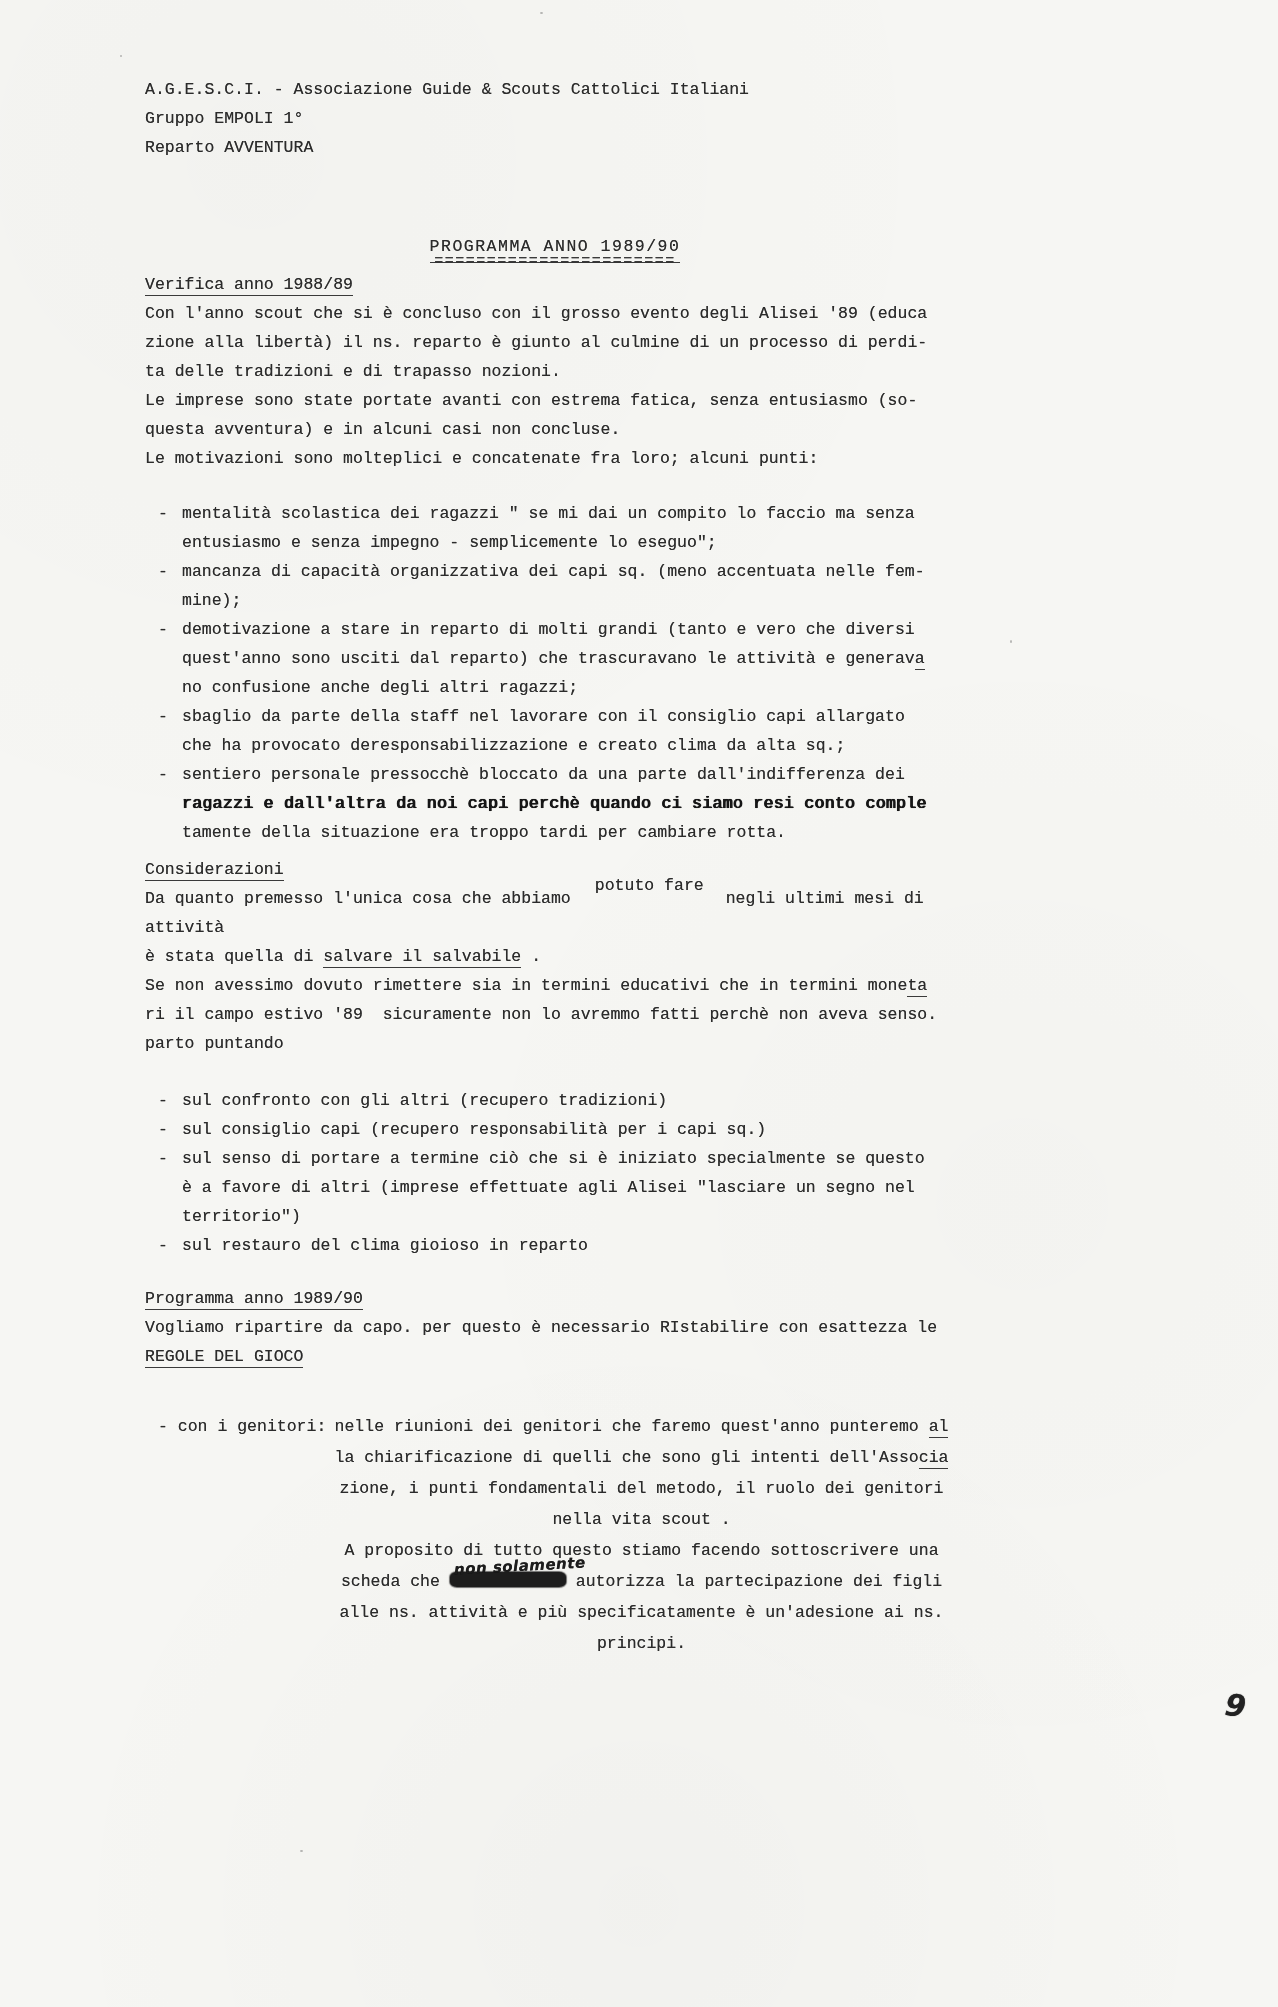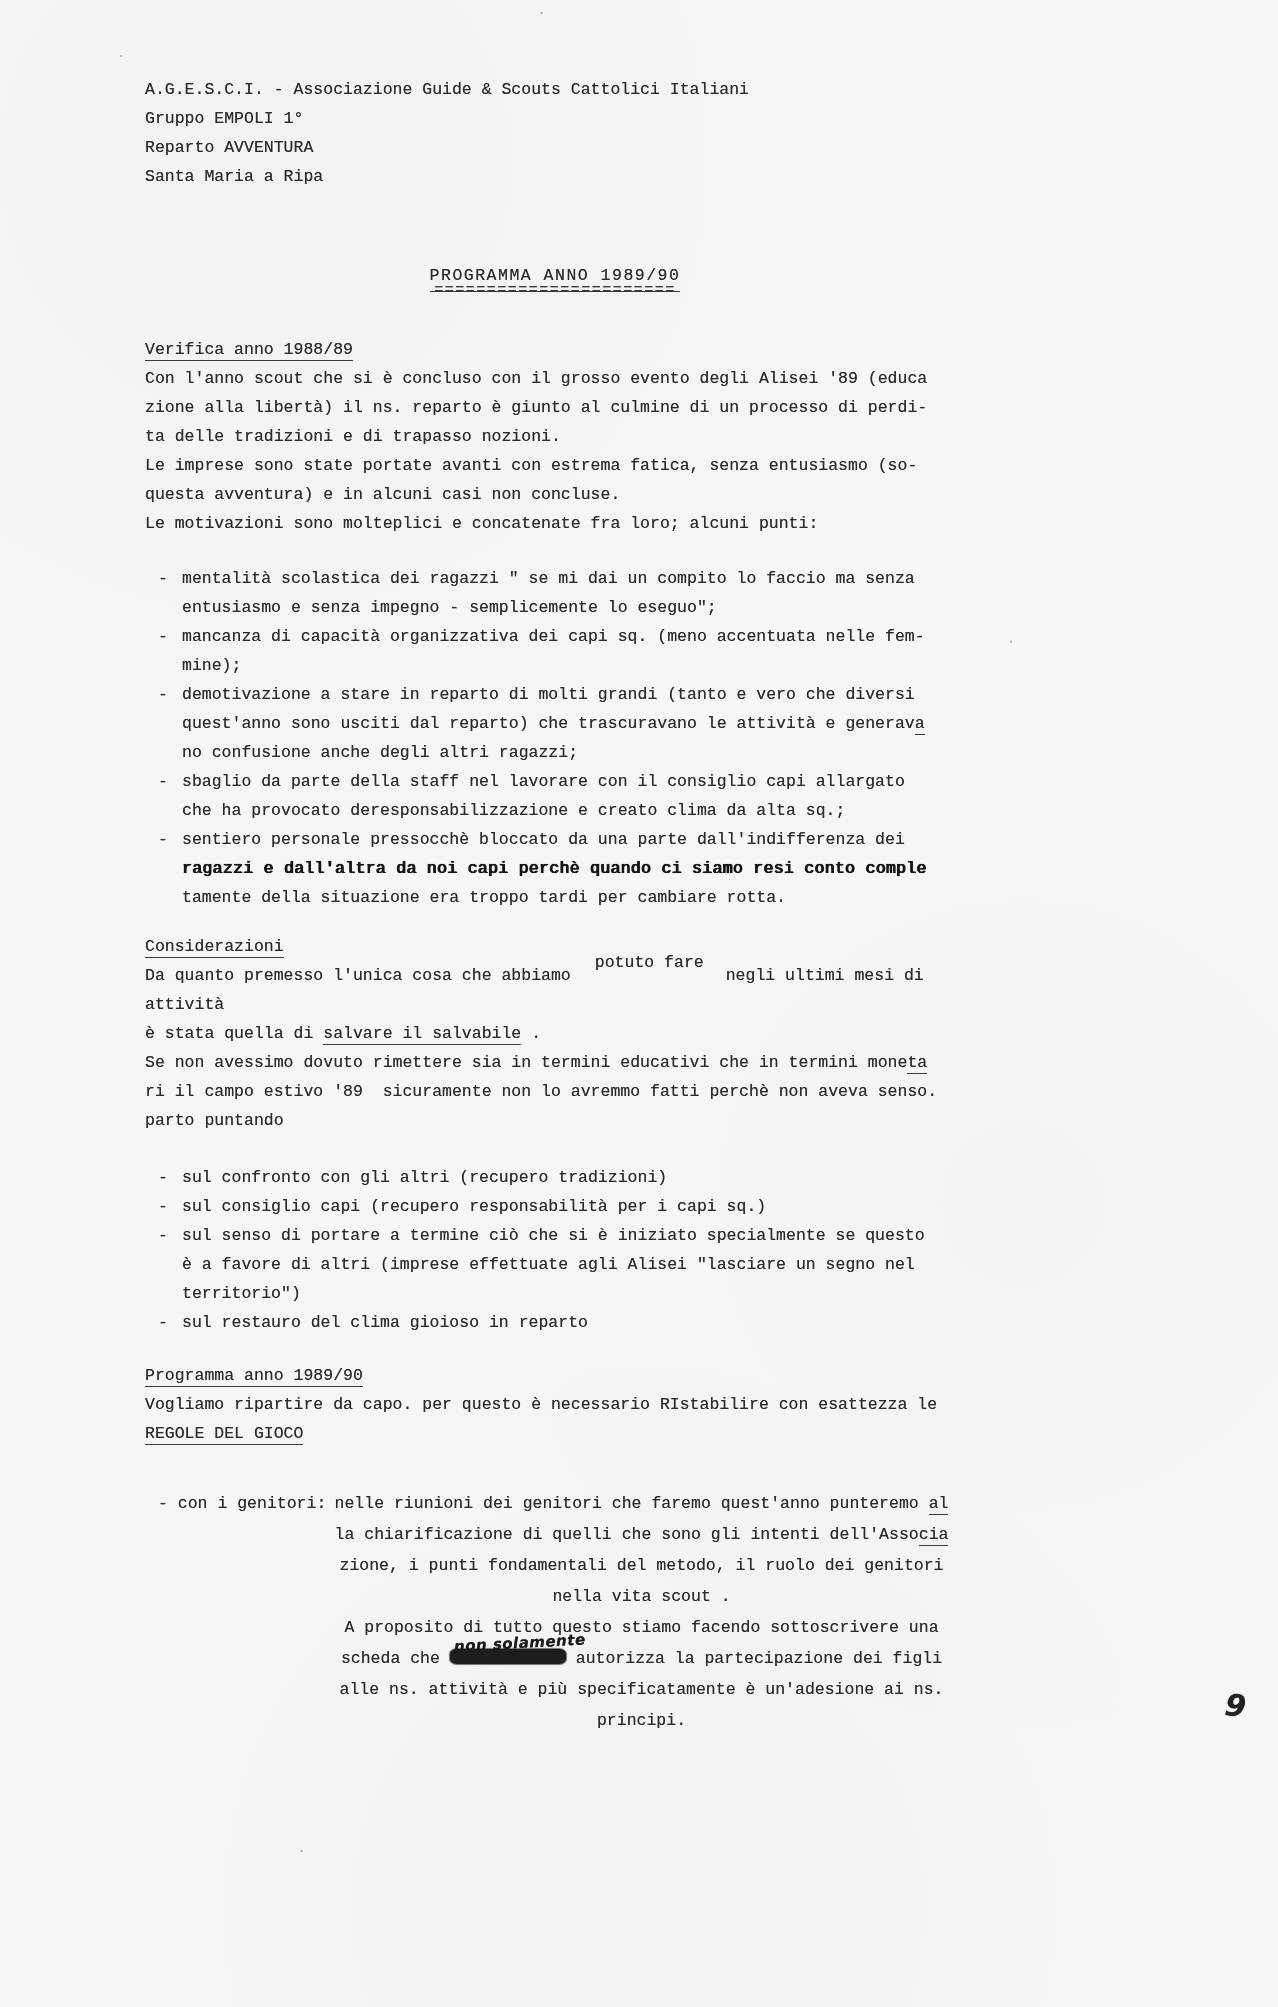--- a/index.html
+++ b/index.html
@@ -63,30 +63,29 @@
 </head>
 <body>
 
 <div class="page">
   <div class="content">
 
     <div>
       <div class="tline">A.G.E.S.C.I. - Associazione Guide &amp; Scouts Cattolici Italiani</div>
       <div class="tline">Gruppo EMPOLI 1°</div>
       <div class="tline">Reparto AVVENTURA</div>
-      <div class="tline">Santa Maria a Ripa</div>
     </div>
 
     <div class="title-wrap">
       <span class="title-text">PROGRAMMA ANNO 1989/90</span>
       <div class="title-rule">=======================</div>
     </div>
 
     <div id="blocks">
-        <div class="heading" style="margin-top: 36px;"><span class="hu">Verifica anno 1988/89</span></div>
+        <div class="heading" style=""><span class="hu">Verifica anno 1988/89</span></div>
         <div>
           <div class="tline">Con l'anno scout che si è concluso con il grosso evento degli Alisei '89 (educa</div>
           <div class="tline">zione alla libertà) il ns. reparto è giunto al culmine di un processo di perdi-</div>
           <div class="tline">ta delle tradizioni e di trapasso nozioni.</div>
           <div class="tline">Le imprese sono state portate avanti con estrema fatica, senza entusiasmo (so-</div>
           <div class="tline">questa avventura) e in alcuni casi non concluse.</div>
           <div class="tline">Le motivazioni sono molteplici e concatenate fra loro; alcuni punti:</div>
         </div>
         <div style="margin-top: 26px;">
           <div class="bullet">
@@ -110,21 +109,21 @@
             <div class="tline">sbaglio da parte della staff nel lavorare con il consiglio capi allargato</div>
             <div class="tline">che ha provocato deresponsabilizzazione e creato clima da alta sq.;</div>
           </div>
           <div class="bullet">
             <span class="dash">-</span>
             <div class="tline">sentiero personale pressocchè bloccato da una parte dall'indifferenza dei</div>
             <div class="tline"><span class="b">ragazzi e dall'altra da noi capi perchè quando ci siamo resi conto comple</span></div>
             <div class="tline">tamente della situazione era troppo tardi per cambiare rotta.</div>
           </div>
         </div>
-        <div class="heading" style="margin-top: 20px;"><span class="hu">Considerazioni</span></div>
+        <div class="heading" style="margin-top: 8px;"><span class="hu">Considerazioni</span></div>
         <div>
           <div class="tline">Da quanto premesso l'unica cosa che abbiamo<span class="ins">potuto fare</span>negli ultimi mesi di attività</div>
           <div class="tline">è stata quella di <span class="u">salvare il salvabile</span> .</div>
           <div class="tline">Se non avessimo dovuto rimettere sia in termini educativi che in termini mone<span class="u">ta</span></div>
           <div class="tline">ri il campo estivo '89  sicuramente non lo avremmo fatti perchè non aveva senso.</div>
           <div class="tline">parto puntando</div>
         </div>
         <div style="margin-top: 28px;">
           <div class="bullet">
             <span class="dash">-</span>

